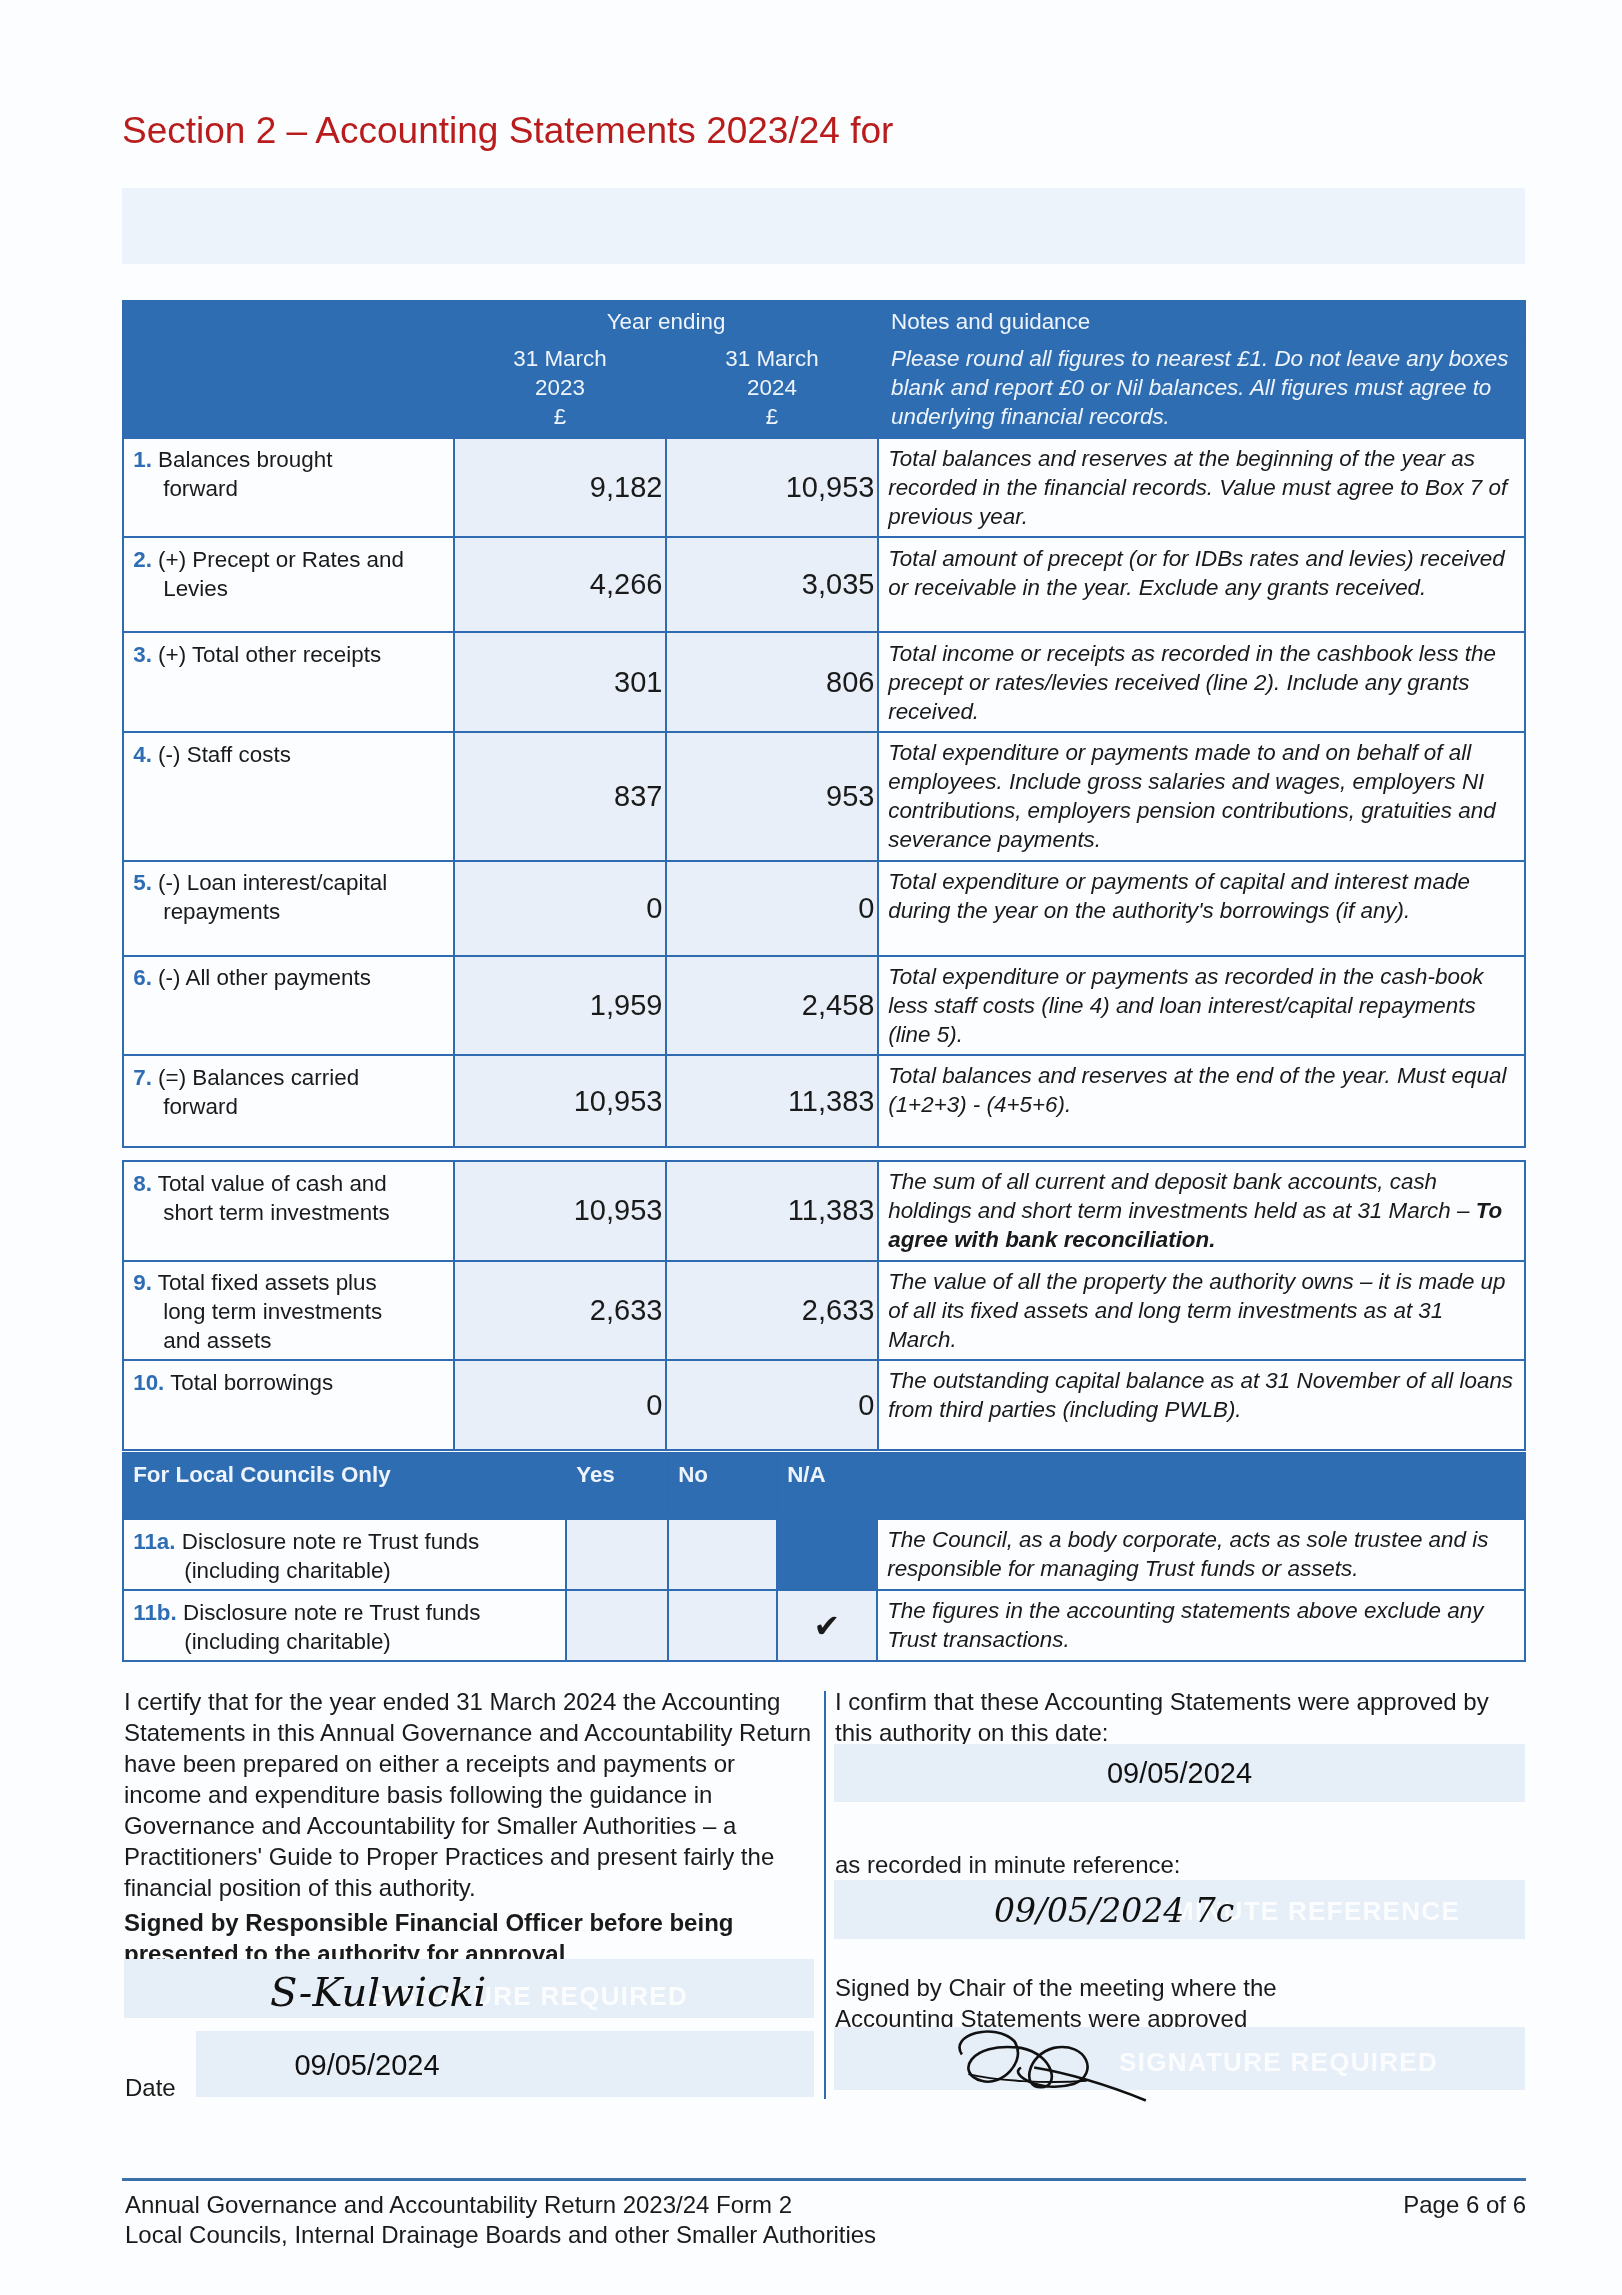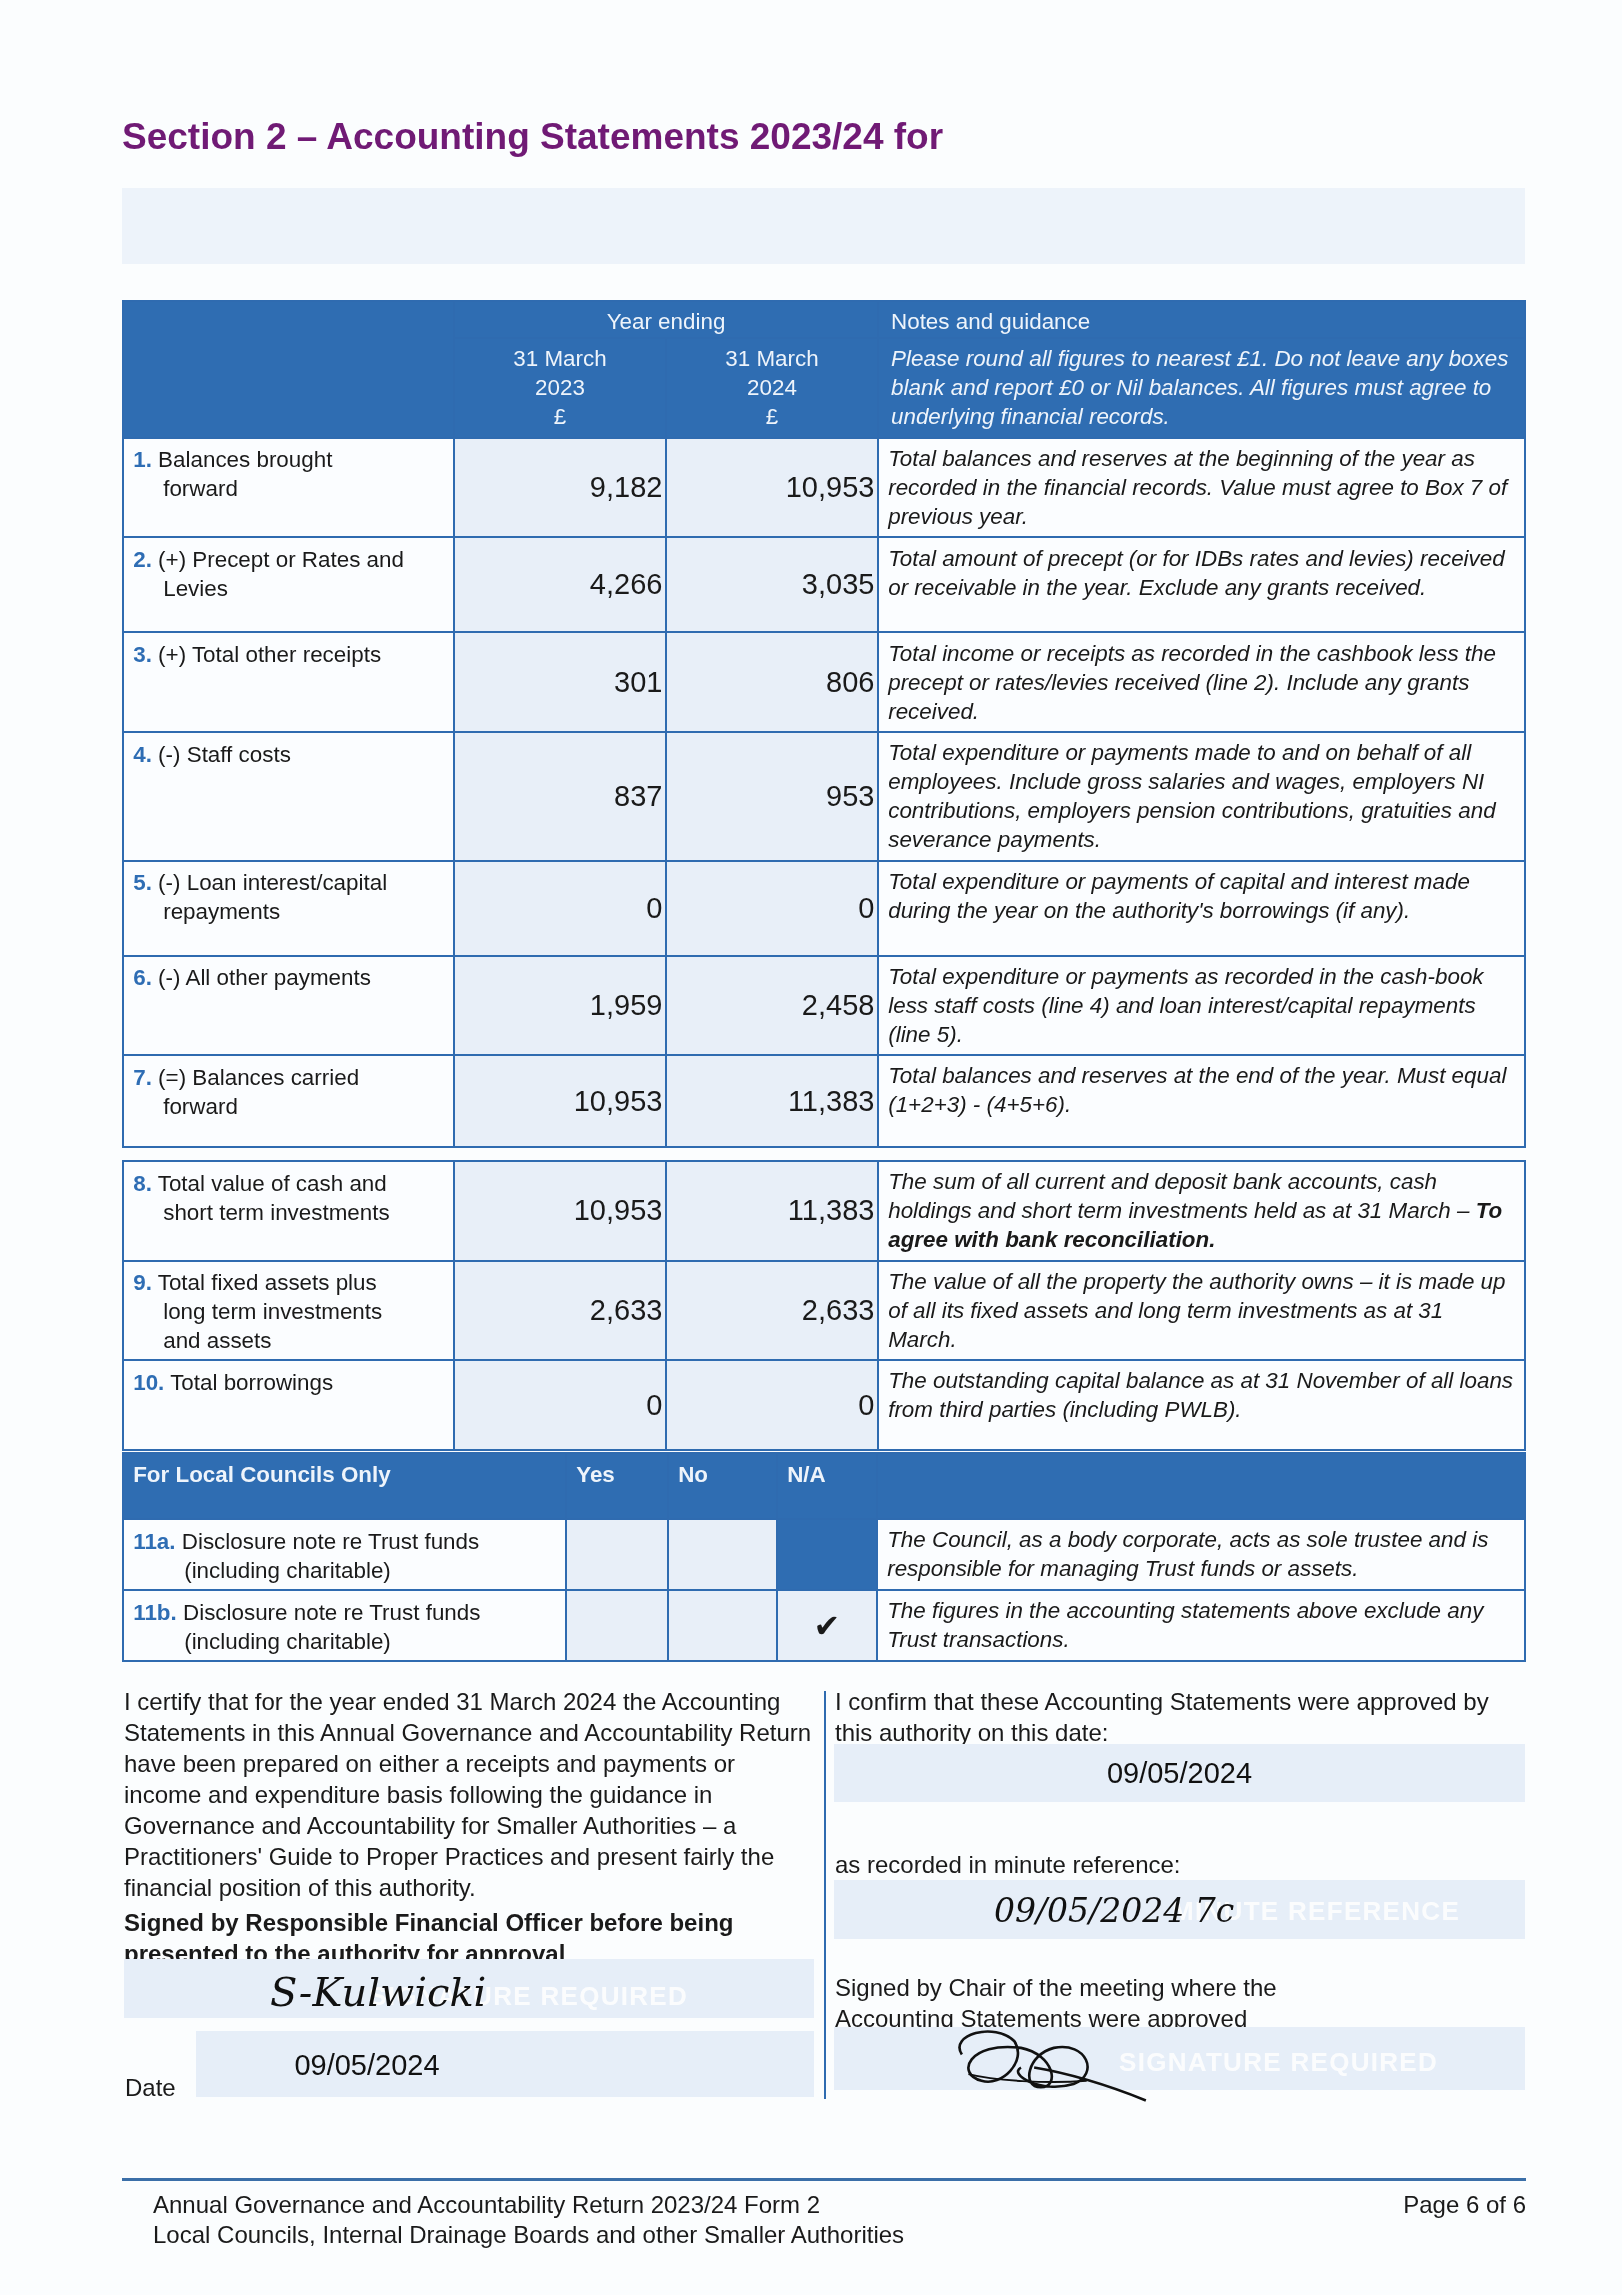--- a/index.html
+++ b/index.html
@@ -1,18 +1,18 @@
 <!DOCTYPE html>
 <html style="font-size:10.5px"><head>
 <meta charset="utf-8">
 <style>
   html, body { margin:0; padding:0; background:#ffffff; }
   body { width:1623px; height:2295px; position:relative; font-family:"Liberation Sans", sans-serif; color:#1a1a1a; overflow:hidden; }
   .page { position:absolute; left:0; top:0; width:1623px; height:2295px; background:#fbfdfe; }
-  .title { position:absolute; left:122px; top:116px; font-size:37px; font-weight:bold; color:#701a75; letter-spacing:0px; }
+  .title { position:absolute; left:122px; top:110px; font-size:37px; font-weight:normal; color:#b91c1c; letter-spacing:0px; }
   .council-band { position:absolute; left:122px; top:188px; width:1403px; height:76px; background:#edf3fa; }
   .council-name { position:absolute; left:122px; top:191px; width:1185px; text-align:center; font-size:32px; color:#111; line-height:40px; padding-top:0; }
   .council-name span { display:inline-block; margin-left:461px; }
   table.stmt { position:absolute; border-collapse:collapse; left:122px; width:1401px; table-layout:fixed; }
   table.stmt td, table.stmt th { border:2px solid #2f6bb0; vertical-align:top; padding:0; }
   .hdr { background:#2f6db2; color:#eef4fb; font-weight:normal; }
   .hdr-year { font-size:22.4px; text-align:center; padding:6.6px 0 2.6px 0 !important; }
   .hdr-col { font-size:22.4px; text-align:center; line-height:29px; padding:5.3px 0 !important; }
   .hdr-notes { font-size:22.4px; text-align:left; padding:6.6px 12px 2.6px 12px !important; }
   .hdr-guid { font-size:22.4px; font-style:italic; text-align:left; line-height:29px; padding:5.3px 12px !important; }
@@ -30,21 +30,21 @@
   .cert { position:absolute; left:124px; top:1686px; width:691px; font-size:24px; line-height:31px; color:#1a1a1a; }
   .cert .bold { font-weight:bold; display:block; margin-top:4px; }
   .vline { position:absolute; left:824px; top:1691px; width:2px; height:408px; background:#2f6bb0; }
   .sigband { position:absolute; background:#e6eef8; }
   .sigtext { position:absolute; font-family:"DejaVu Serif", serif; font-style:italic; color:#111; }
   .ghost { position:absolute; color:#ffffff; font-weight:bold; font-size:26px; opacity:0.85; letter-spacing:1.3px; }
   .date-lbl { position:absolute; left:125px; top:2074px; font-size:24px; }
   .date-val { position:absolute; font-size:29px; color:#111; text-align:center; }
   .right-text { position:absolute; left:835px; font-size:24px; line-height:31px; color:#1a1a1a; width:685px; }
   .footer-line { position:absolute; left:122px; top:2178px; width:1404px; height:2.6px; background:#3b6fa8; }
-  .footer-l { position:absolute; left:125px; top:2190px; font-size:24px; line-height:30px;margin-left:28px; }
+  .footer-l { position:absolute; left:125px; top:2190px; font-size:24px; line-height:30px; }
   .footer-r { position:absolute; right:97px; top:2190px; font-size:24px; line-height:30px; }
 </style>
 </head>
 <body>
 
 <div class="page">
 
   <div class="title">Section 2 – Accounting Statements 2023/24 for</div>
   <div class="council-band"></div>
 

